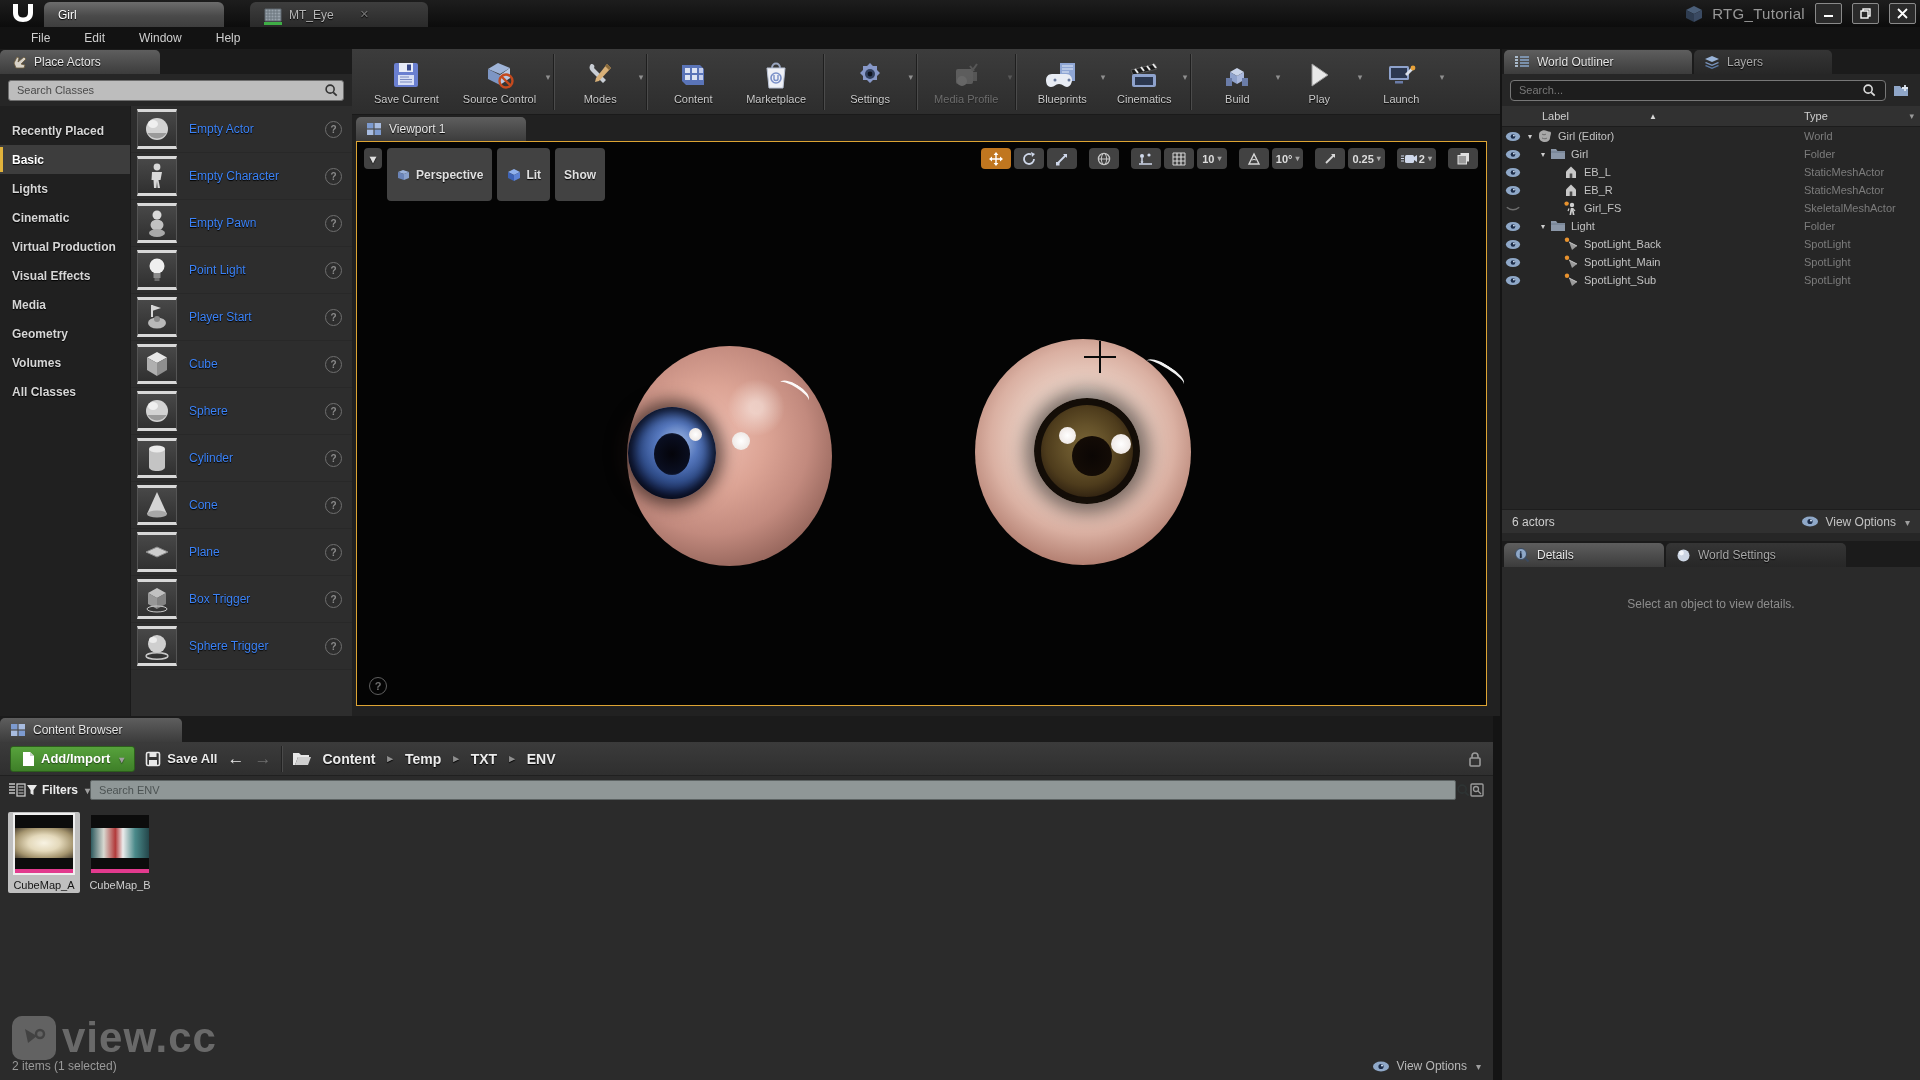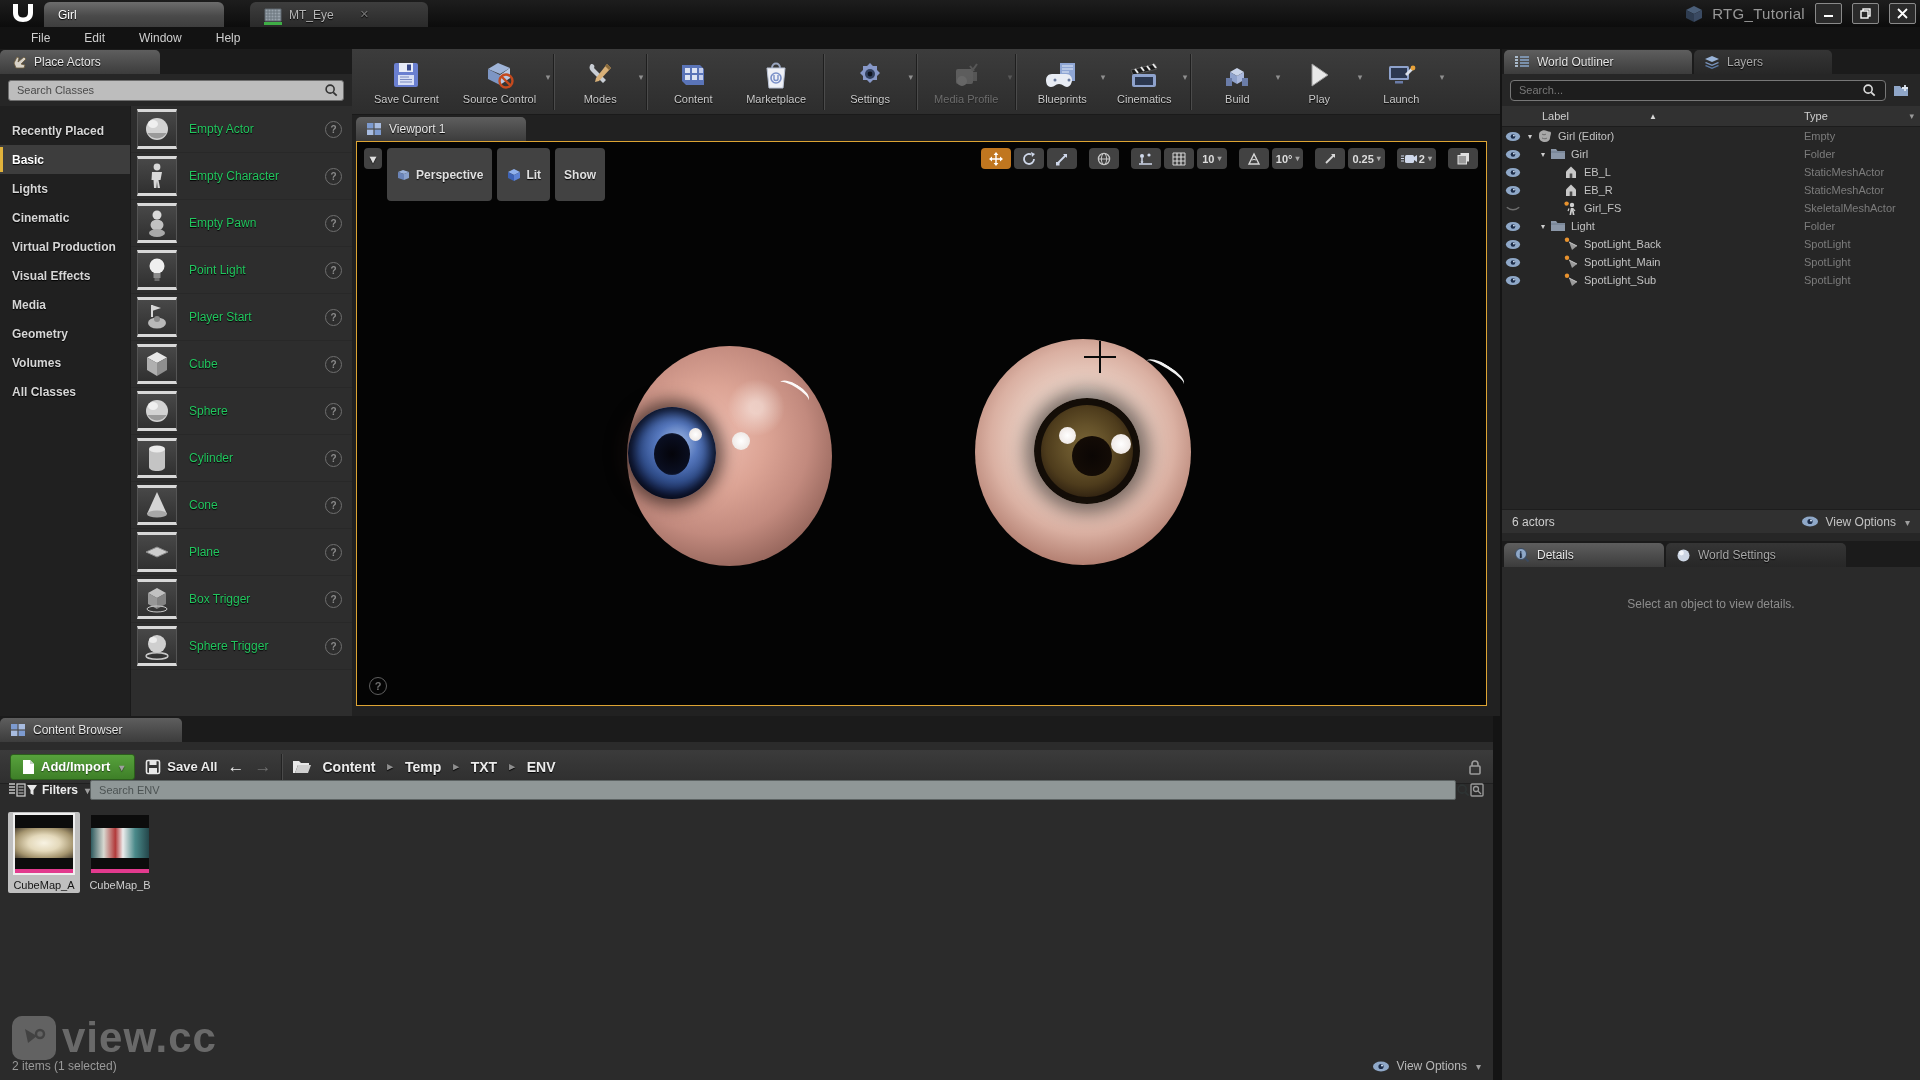--- a/index.html
+++ b/index.html
@@ -46,21 +46,21 @@
   #pa-cats{width:130px;background:#202020;padding-top:10px}
   .cat{height:29px;display:flex;align-items:center;padding-left:12px;font-size:12px;font-weight:bold;
     color:#d6d6d6;text-shadow:0 1px 1px #000;position:relative}
   .cat.sel{background:#3d3d3d;color:#fff}
   .cat.sel::before{content:"";position:absolute;left:0;top:2px;bottom:2px;width:3px;background:#e0b23c}
   #pa-list{flex:1;background:#2d2d2d;overflow:hidden;border-left:1px solid #1a1a1a}
   .actor-row{height:46px;display:flex;align-items:center;padding:0 10px 0 6px;border-bottom:1px solid #282828}
   .actor-thumb{width:40px;height:40px;background:linear-gradient(#484848,#303030);border:1px solid #555;
     border-top:3px solid #d8d8d8;border-bottom:3px solid #d8d8d8;box-sizing:border-box;
     display:flex;align-items:center;justify-content:center;margin-right:12px}
-  .actor-label{flex:1;font-size:12px;color:#22c55e;text-shadow:0 1px 1px #000}
+  .actor-label{flex:1;font-size:12px;color:#3b82f6;text-shadow:0 1px 1px #000}
   .qmark{width:15px;height:15px;border-radius:50%;border:1.5px solid #6f6f6f;color:#8a8a8a;font-size:10px;
     display:flex;align-items:center;justify-content:center;font-weight:bold}
 
   
   #toolbar{left:352px;top:49px;width:1148px;height:66px;background:linear-gradient(#3c3c3c,#2d2d2d);
     display:flex;align-items:center;padding-left:10px;box-sizing:border-box;border-bottom:1px solid #1a1a1a}
   .tbtn{position:relative;display:flex;flex-direction:column;align-items:center;padding:3px 12px 2px;min-width:58px}
   .tbtn.disabled{opacity:.38}
   .tlabel{font-size:11px;color:#c9c9c9;margin-top:2px;white-space:nowrap;text-shadow:0 1px 1px #000}
   .tcaret{position:absolute;right:-2px;top:16px;color:#8f8f8f;font-size:9px}
@@ -129,21 +129,21 @@
   #wo-footer{left:0;top:460px;width:418px;height:24px;background:#303030;border-top:1px solid #1d1d1d;
     display:flex;align-items:center;padding:0 10px;box-sizing:border-box;font-size:12px;color:#cfcfcf}
   #wo-viewopts{margin-left:auto;display:flex;align-items:center;gap:6px;color:#c3c3c3}
   #details-tabrow{left:0;top:492px;width:418px;height:26px;background:#1b1b1b;display:flex;align-items:flex-end;gap:2px;padding-left:2px;box-sizing:border-box}
   #details-body{left:0;top:518px;width:418px;height:513px;background:#2a2a2a}
   #details-msg{margin-top:30px;text-align:center;font-size:12px;color:#8d8d8d}
 
   
   #cbrowser{left:0;top:716px;width:1493px;height:364px;background:#2b2b2b}
   #cb-tabrow{left:0;top:0;width:100%;height:26px;background:#1b1b1b;display:flex;align-items:flex-end}
-  #cb-toolbar{left:0;top:34px;width:100%;height:34px;background:linear-gradient(#3b3b3b,#2f2f2f);
+  #cb-toolbar{left:0;top:26px;width:100%;height:34px;background:linear-gradient(#3b3b3b,#2f2f2f);
     display:flex;align-items:center;padding:12px 10px;box-sizing:border-box;gap:10px;border-bottom:1px solid #202020}
   #add-import{height:24px;background:linear-gradient(#57a23c,#3e7f28);border:1px solid #2c5e1c;border-radius:3px;
     display:flex;align-items:center;color:#fff;font-weight:bold;font-size:13px;padding:0 10px;gap:6px;text-shadow:0 1px 1px rgba(0,0,0,.5)}
   #save-all{display:flex;gap:6px;color:#ececec;font-weight:bold;font-size:13px;text-shadow:0 1px 1px #000}
   .navarrow{font-size:17px;font-weight:bold}
   #nav-back{color:#e8e8e8}
   #nav-fwd{color:#6f6f6f}
   .vsep{width:1px;height:26px;background:#222;box-shadow:1px 0 0 #4a4a4a}
   #breadcrumb{display:flex;align-items:center;gap:12px;font-size:14px;font-weight:bold;color:#ececec;text-shadow:0 1px 1px #000}
   .crumb{display:flex;align-items:center}
@@ -786,21 +786,21 @@
         </span>
         <span style="width:0px"></span>
         <span class="twisty">▾</span>
         <span class="ricon i">
           <svg width="16" height="14" viewBox="0 0 16 14">
             <path d="M3 3c2-2 5-2 7-1s4 0 4 2-1 3-1 5-2 4-5 4-6-2-6-5 0-4 1-5z" fill="#a8a8a8"></path>
             <path d="M5 5c1 1 3 1 4 0M5 9c2 1 4 1 5 0" stroke="#6a6a6a" fill="none"></path>
           </svg>
         </span>
         <span>Girl (Editor)</span>
-        <span class="rtype">Empty</span>
+        <span class="rtype">World</span>
       </div>
       <div class="orow">
         <span class="eyecell">
           <span class="i" style="width:16px;height:10px">
             <svg width="18" height="11" viewBox="0 0 18 11">
               <ellipse cx="9" cy="5.5" rx="8" ry="5" fill="#8fa8c8"></ellipse>
               <circle cx="9" cy="5.5" r="2.6" fill="#1c2c48"></circle>
               <circle cx="10" cy="4.5" r="1" fill="#dce8f8"></circle>
             </svg>
           </span>

